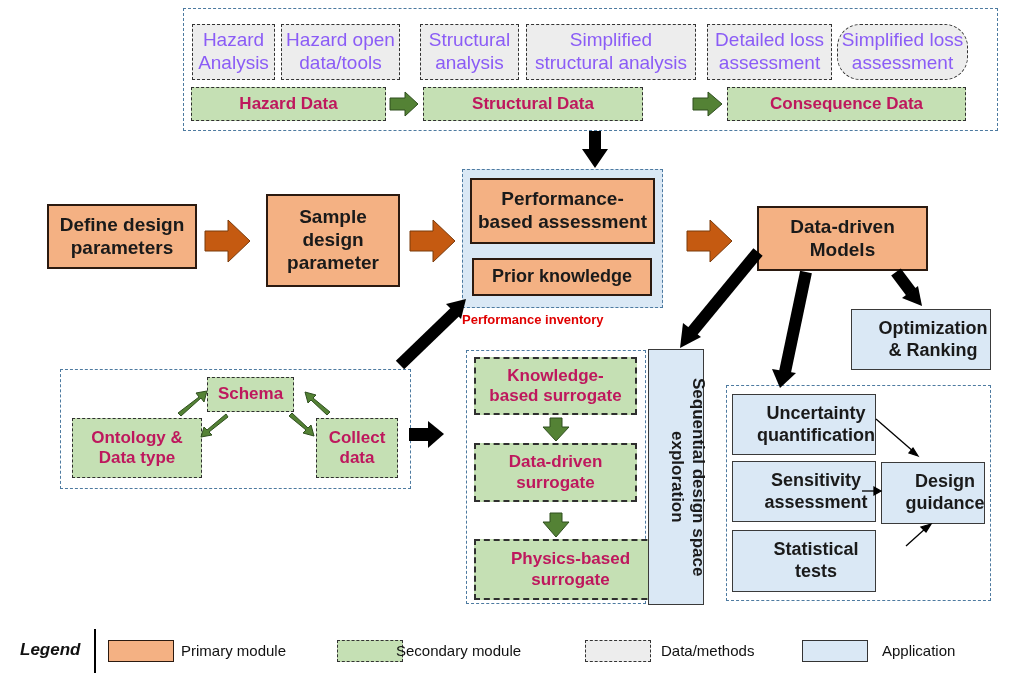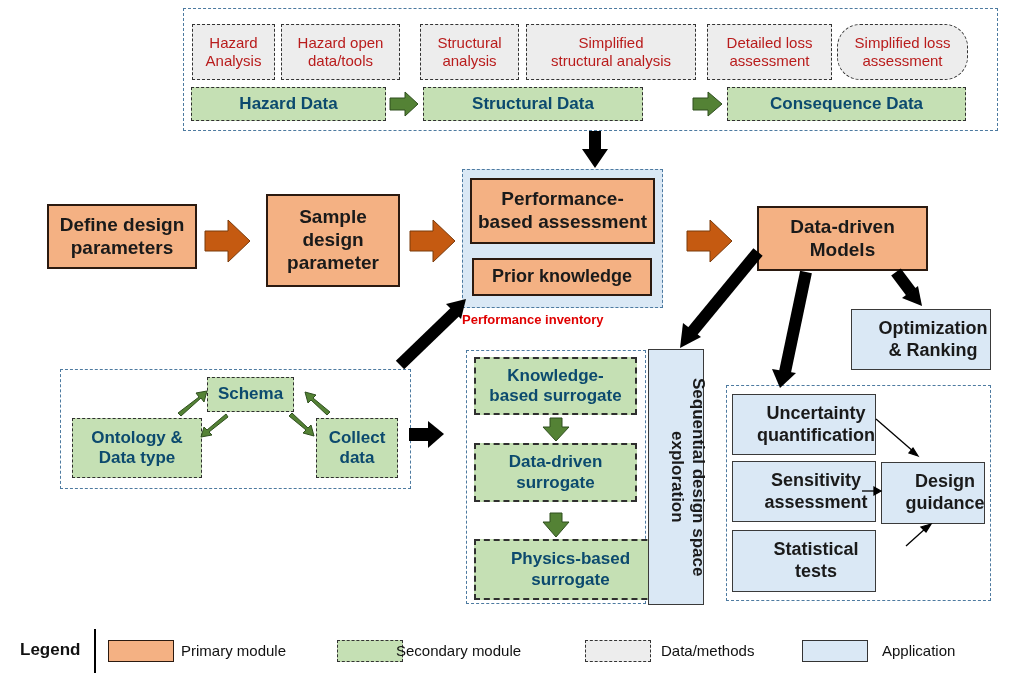--- a/index.html
+++ b/index.html
@@ -1,22 +1,22 @@
 <!DOCTYPE html>
 <html><head>
 <meta charset="utf-8">
 <style>
   html, body { margin:0; padding:0; background:#ffffff; }
   body { width:1024px; height:676px; position:relative; overflow:hidden;
          font-family:"Liberation Sans", "DejaVu Sans", sans-serif; color:#111; }
   .abs { position:absolute; box-sizing:border-box; }
   .box { display:flex; align-items:center; justify-content:center; text-align:center; line-height:1.2; }
   .primary { background:#f4b183; border:2px solid #2b1a10; font-weight:bold; font-size:19px; color:#1a1a1a; }
-  .secondary { background:#c5e0b4; border:1.5px dashed #2f2f2f; font-weight:bold; color:#0c4a6e; }
-  .methods { background:#ededed; border:1.5px dashed #333; font-size:15px; color:#b91c1c; }
+  .secondary { background:#c5e0b4; border:1.5px dashed #2f2f2f; font-weight:bold; color:#be185d; }
+  .methods { background:#ededed; border:1.5px dashed #333; font-size:19px; color:#8b5cf6; }
   .app { background:#dae8f5; border:1.5px solid #3a3a3a; font-weight:bold; color:#1a1a1a; font-size:18px;padding-left:24px; }
   .group { border:1.5px dashed #4d7aa0; }
   .group-fill { background:#dae8f5; }
   svg.overlay { position:absolute; left:0; top:0; pointer-events:none; }
   .vtext { writing-mode:vertical-rl; font-weight:bold; font-size:17px; }
   .legend-label { font-size:15px; color:#111; }
 </style>
 </head>
 <body>
 
@@ -126,21 +126,21 @@
     <line x1="876" y1="419" x2="914" y2="452"></line>
     <polygon points="918,456 909,453 913,448"></polygon>
     <line x1="862" y1="491" x2="876" y2="491"></line>
     <polygon points="881,491 874,487 874,495"></polygon>
     <line x1="906" y1="546" x2="926" y2="528"></line>
     <polygon points="931,524 921,527 926,532"></polygon>
   </g>
 </svg>
 
 <div class="abs" style="left:0;top:625px;width:1024px;height:51px;">
-  <div class="abs" style="left:20px;top:15px;font-weight:bold;font-size:17px;">Legend</div>
+  <div class="abs" style="left:20px;top:15px;font-weight:bold;font-size:17px;font-style:italic;">Legend</div>
   <div class="abs" style="left:94px;top:4px;width:2px;height:44px;background:#000;"></div>
 
   <div class="abs" style="left:108px;top:15px;width:66px;height:22px;background:#f4b183;border:1.5px solid #2b1a10;"></div>
   <div class="abs legend-label" style="left:181px;top:17px;">Primary module</div>
 
   <div class="abs" style="left:337px;top:15px;width:66px;height:22px;background:#c5e0b4;border:1.5px dashed #333;"></div>
   <div class="abs legend-label" style="left:396px;top:17px;">Secondary module</div>
 
   <div class="abs" style="left:585px;top:15px;width:66px;height:22px;background:#ededed;border:1.5px dashed #333;"></div>
   <div class="abs legend-label" style="left:661px;top:17px;">Data/methods</div>

